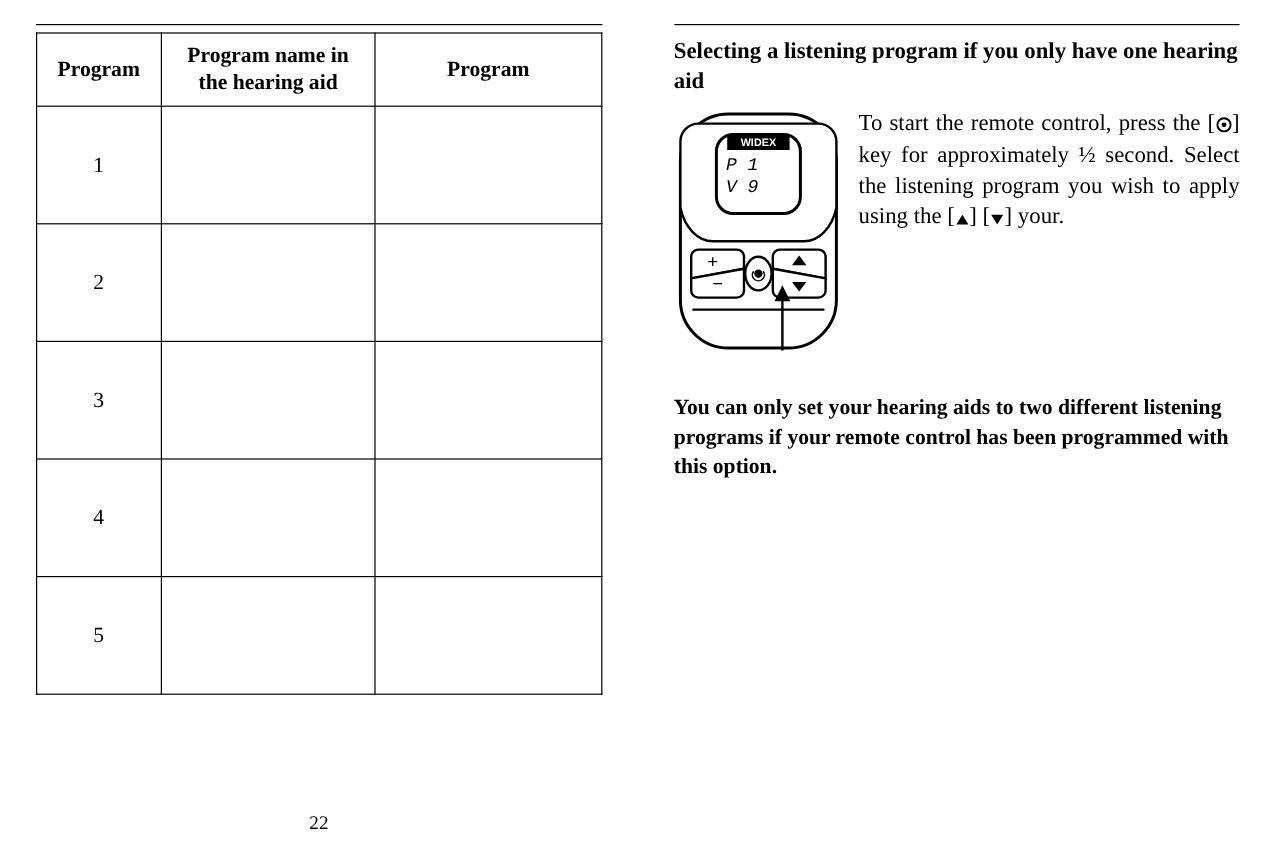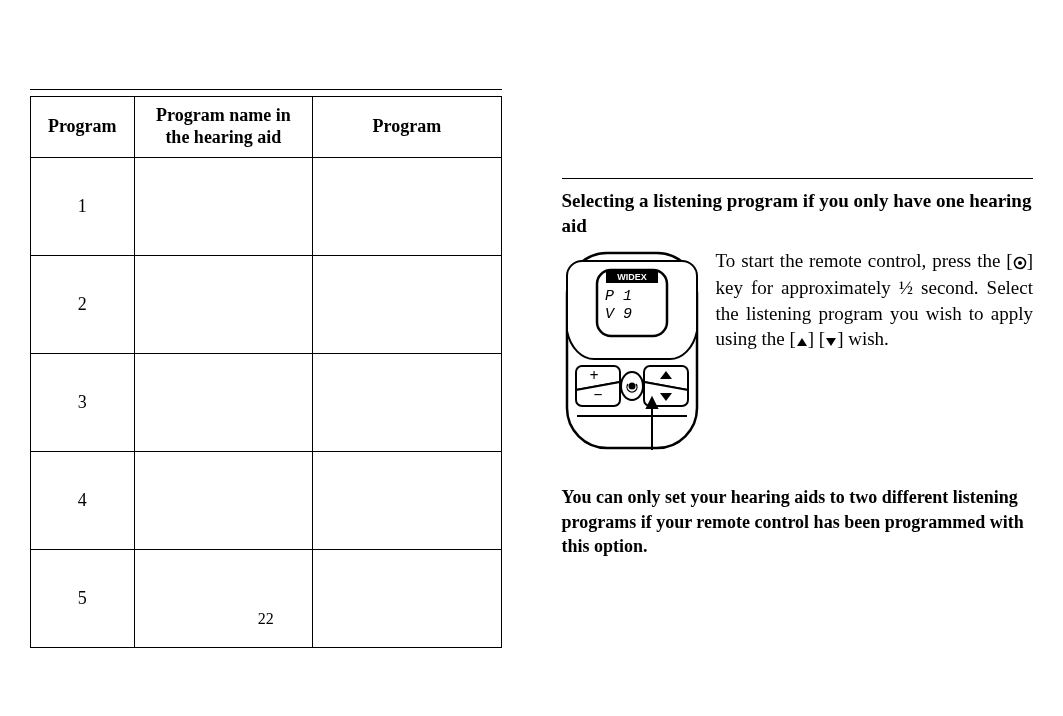--- a/index.html
+++ b/index.html
@@ -7,21 +7,20 @@
     padding: 0;
     background: #fff;
     font-family: Georgia, 'Times New Roman', serif;
     color: #000;
   }
   .spread {
     display: flex;
     width: 1063px;
     height: 716px;
     box-sizing: border-box;
-    align-items: center;
   }
   .page {
     width: 50%;
     box-sizing: border-box;
     padding: 20px 30px 0 30px;
     position: relative;
     display: flex;
     flex-direction: column;
   }
   .page-rule {
@@ -202,21 +201,21 @@
       </svg>
 
       <div class="intro-text">
         <span>To start the remote control, press the [</span><span class="key-sym"><svg width="14" height="14" viewBox="0 0 14 14" style="vertical-align:-2px">
               <circle cx="7" cy="7" r="5.5" fill="none" stroke="#000" stroke-width="1.6"></circle>
               <circle cx="7" cy="7" r="2" fill="#000"></circle>
             </svg></span><span>] key for approximately ½ second. Select the listening program you wish to apply using the [</span><span class="key-sym"><svg width="12" height="10" viewBox="0 0 12 10" style="vertical-align:-1px">
               <polygon points="6,1 11,9 1,9" fill="#000"></polygon>
             </svg></span><span>] [</span><span class="key-sym"><svg width="12" height="10" viewBox="0 0 12 10" style="vertical-align:-1px">
               <polygon points="1,1 11,1 6,9" fill="#000"></polygon>
-            </svg></span><span>] wish.</span>
+            </svg></span><span>] your.</span>
       </div>
     </div>
 
 
     <div class="bold-para">You can only set your hearing aids to two different listening programs if your remote control has been programmed with this option.</div>
 
   </div>
 
 </div>
 

